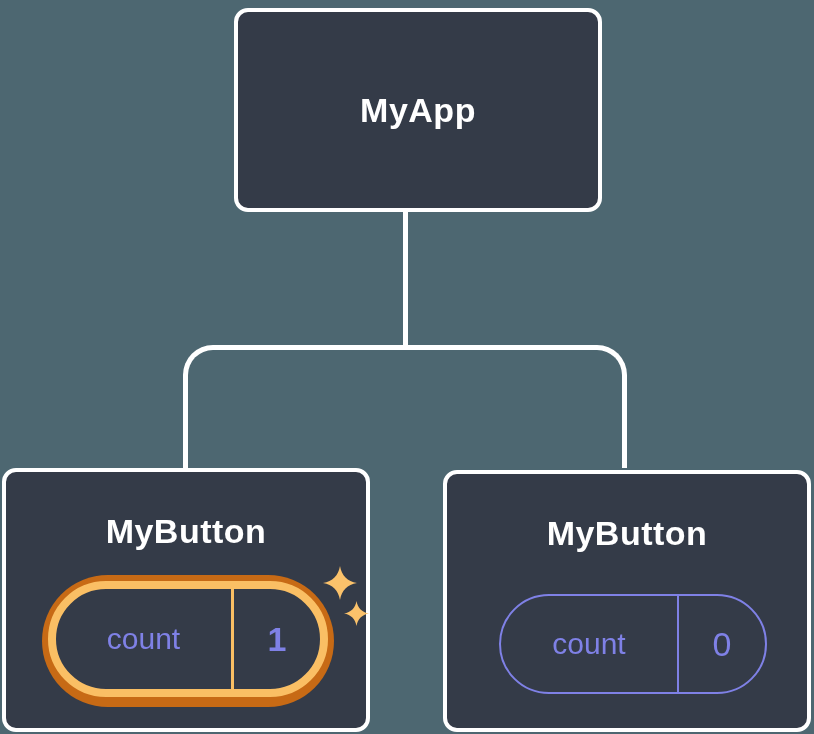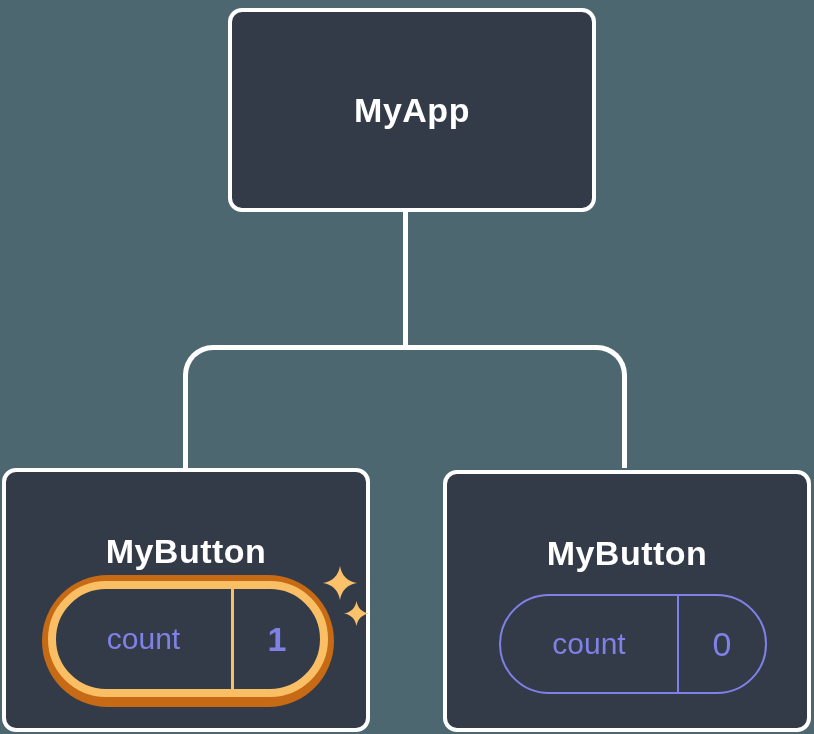--- a/index.html
+++ b/index.html
@@ -12,34 +12,34 @@
     font-family: "Liberation Sans", sans-serif;
   }
   .node {
     position: absolute;
     background: #343b48;
     border: 4px solid #ffffff;
     border-radius: 14px;
     box-sizing: border-box;
   }
   .node-root {
-    left: 228px; top: 8px; width: 368px; height: 204px;
+    left: 234px; top: 8px; width: 368px; height: 204px;
     display: flex; align-items: center; justify-content: center;
   }
   .node-left  { left: 2px;   top: 468px; width: 368px; height: 264px; }
   .node-right { left: 443px; top: 470px; width: 368px; height: 262px; }
   .node-label {
     color: #ffffff;
     font-size: 34px;
     font-weight: 700;
     letter-spacing: 0.5px;
   }
   .child-label {
     position: absolute;
-    top: 60px; left: 0; width: 100%;
+    top: 40px; left: 0; width: 100%;
     text-align: center;
   }
   .edge-stem {
     position: absolute;
     left: 403px; top: 212px;
     width: 5px; height: 136px;
     background: #ffffff;
   }
   .edge-bracket {
     position: absolute;

